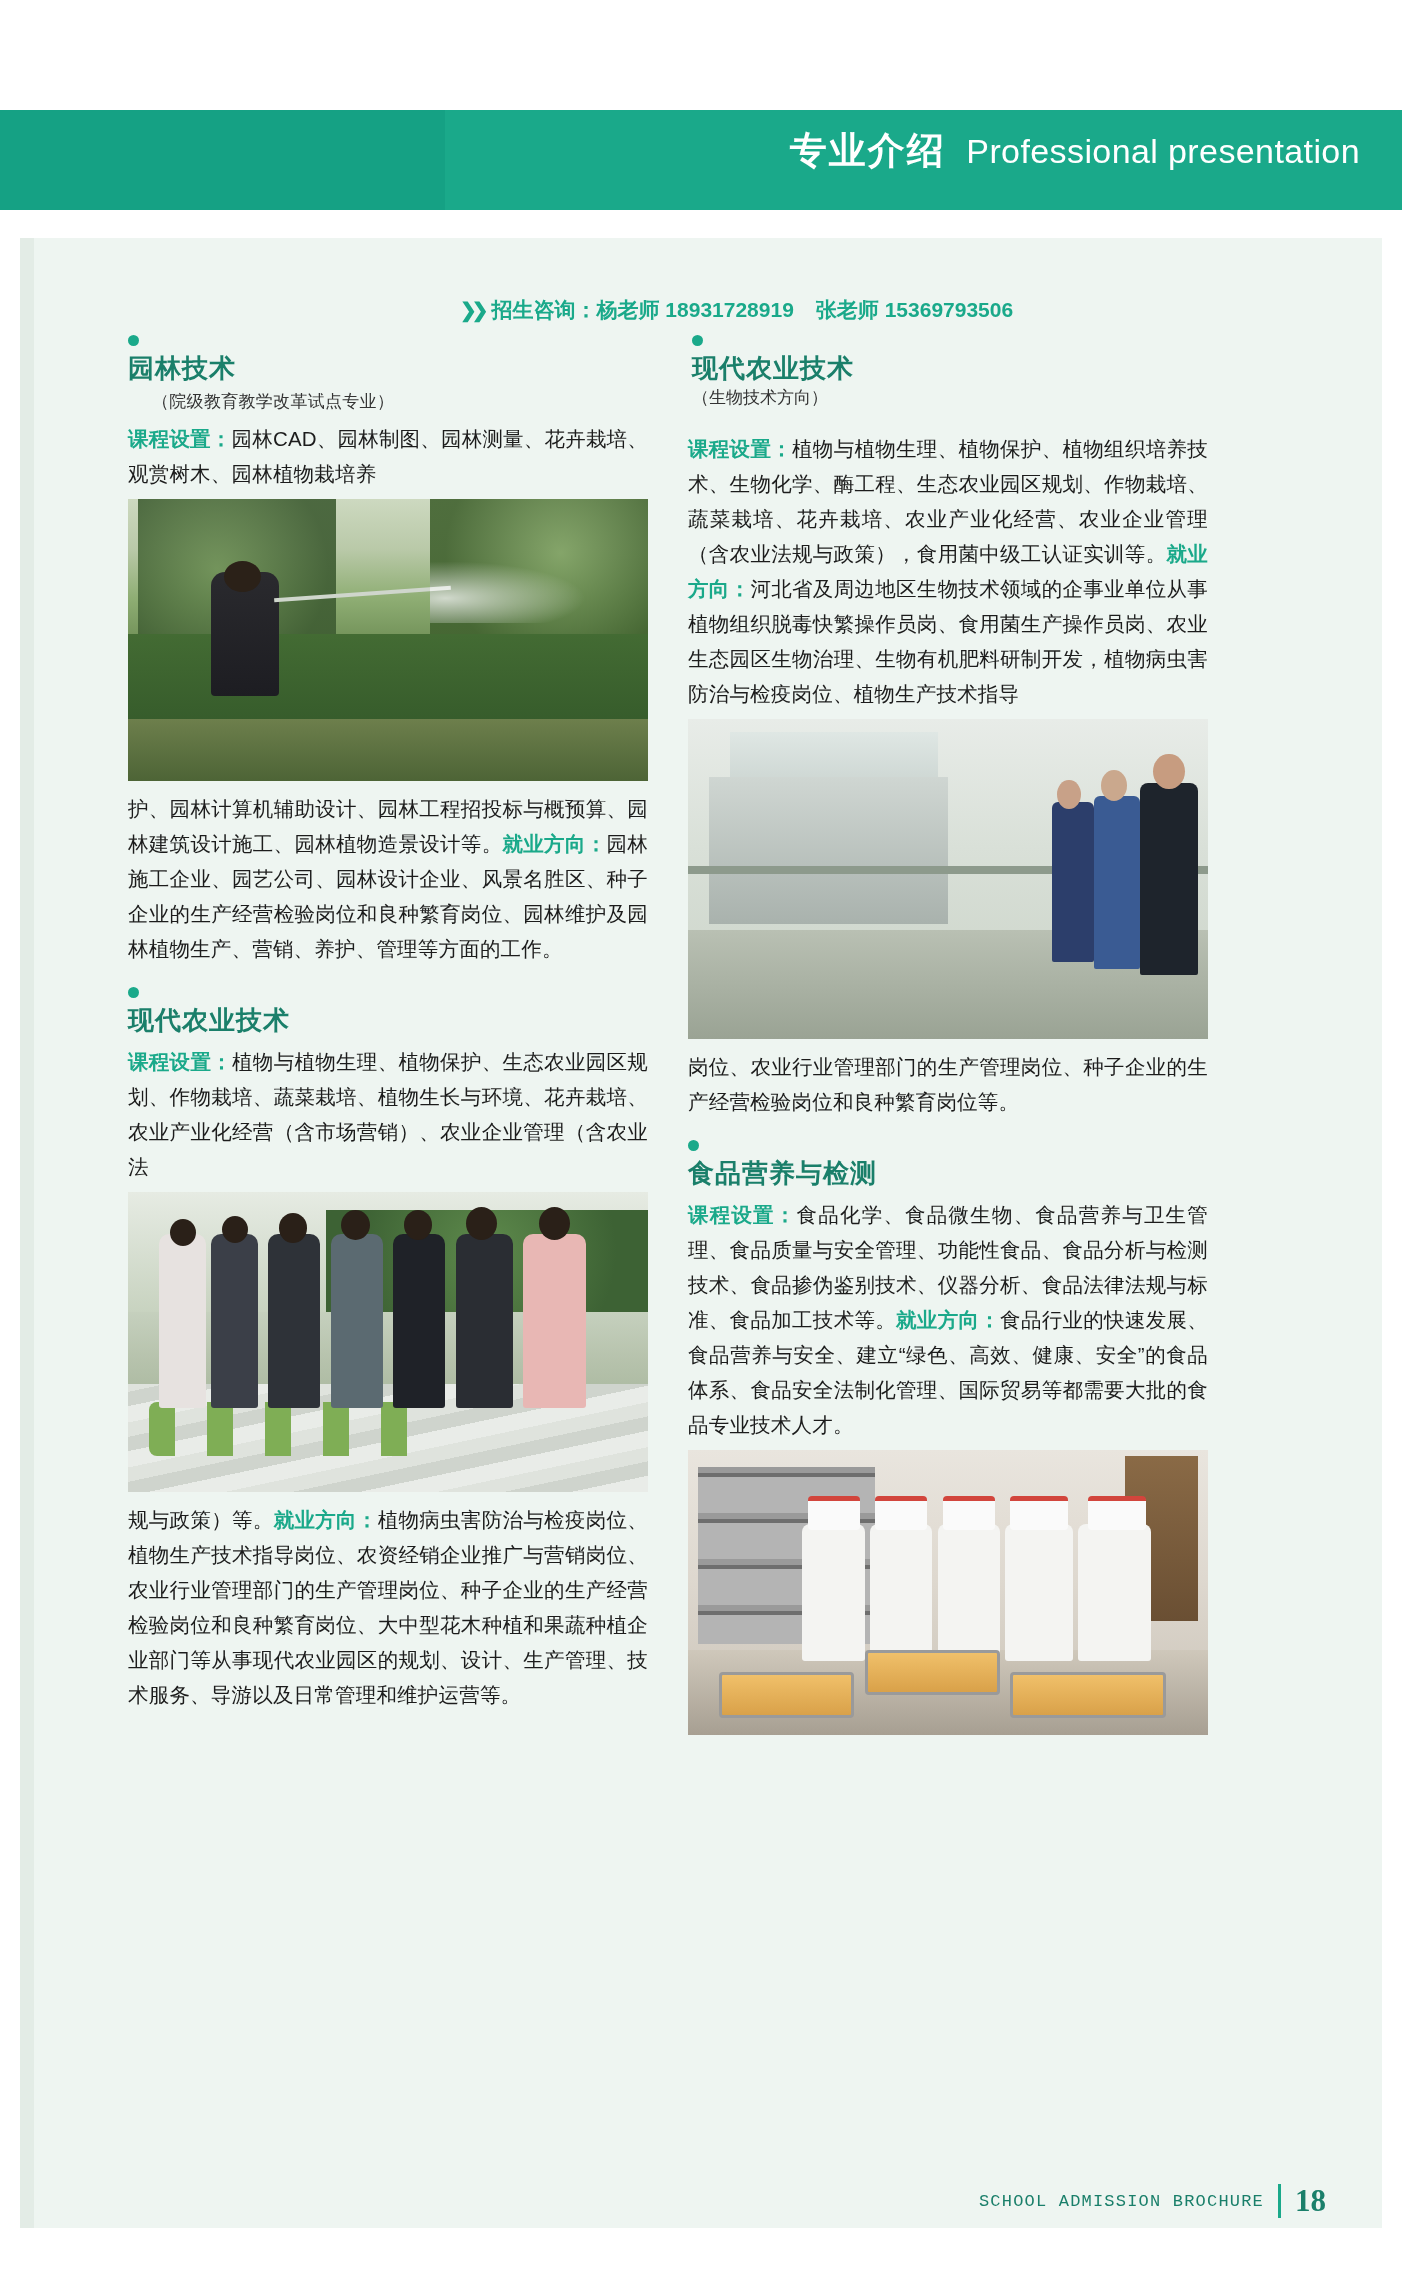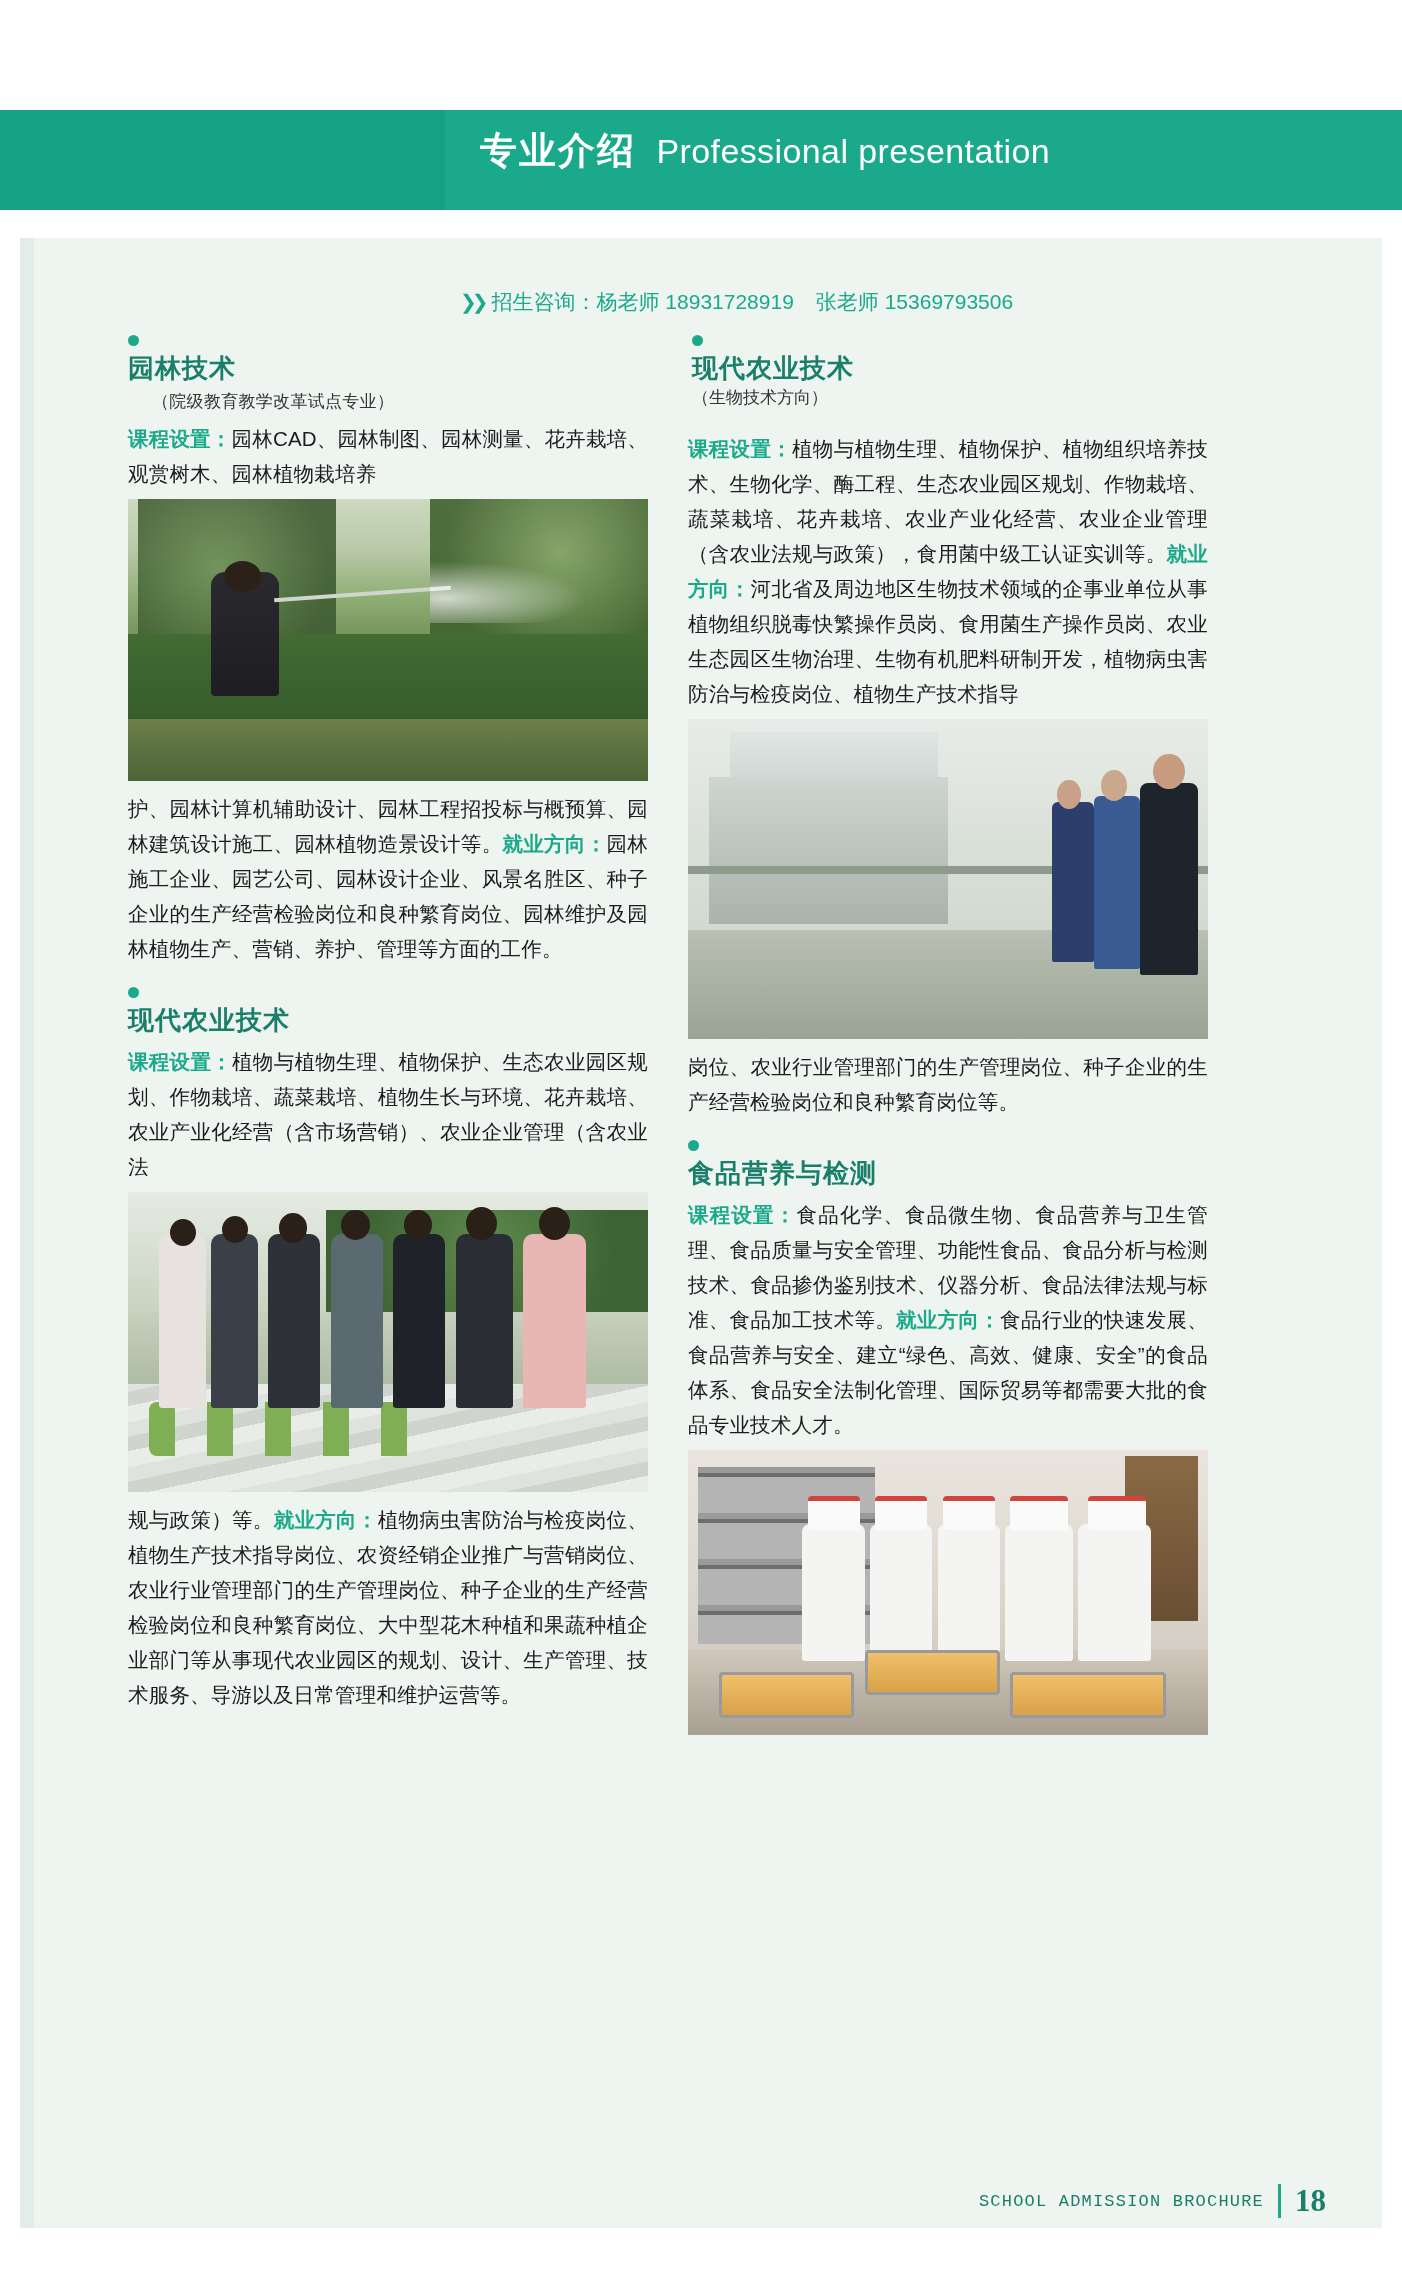--- a/index.html
+++ b/index.html
@@ -25,20 +25,21 @@
     left: 0; top: 110px;
     width: 445px; height: 100px;
     background: #15a184;
   }
   .header-title {
     position: absolute;
     left: 480px; top: 126px;
     width: 880px;
     color: #ffffff;
     white-space: nowrap;
+    text-align: right;
   }
   .header-title .cn {
     font-size: 37px;
     font-weight: bold;
     letter-spacing: 2px;
     vertical-align: middle;
   }
   .header-title .en {
     font-size: 34px;
     font-weight: normal;
@@ -57,25 +58,25 @@
   .panel-left-strip {
     position: absolute;
     left: 20px; top: 238px;
     width: 14px; height: 1990px;
     background: #e3ece6;
   }
 
   
   .contact-line {
     position: absolute;
-    left: 460px; top: 288px;
+    left: 460px; top: 296px;
     width: 790px;
     color: #1aa98a;
     font-size: 21px;
-    font-weight: normal;
+    font-weight: bold;
     white-space: nowrap;
   }
   .contact-arrows {
     display: inline-block;
     color: #1aa98a;
     font-size: 20px;
     margin-right: 8px;
     letter-spacing: -5px;
   }
   .contact-gap { display: inline-block; width: 22px; }

